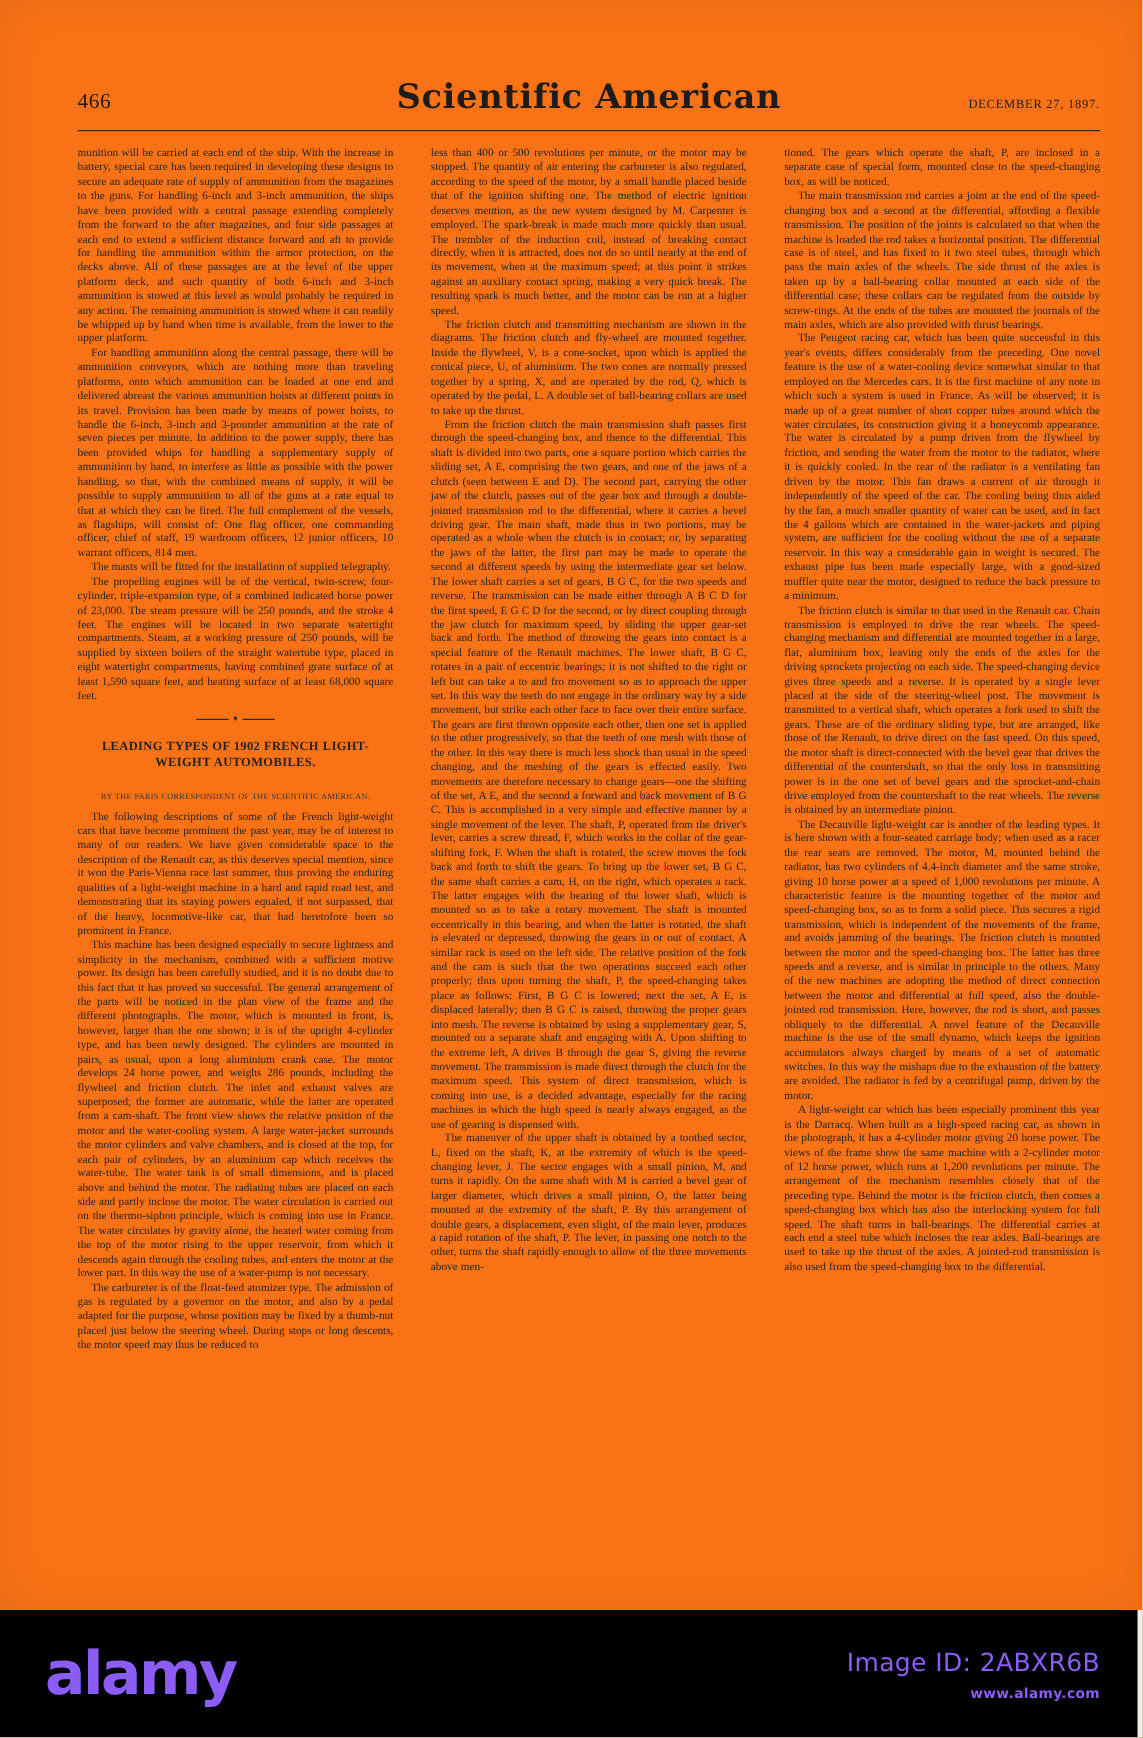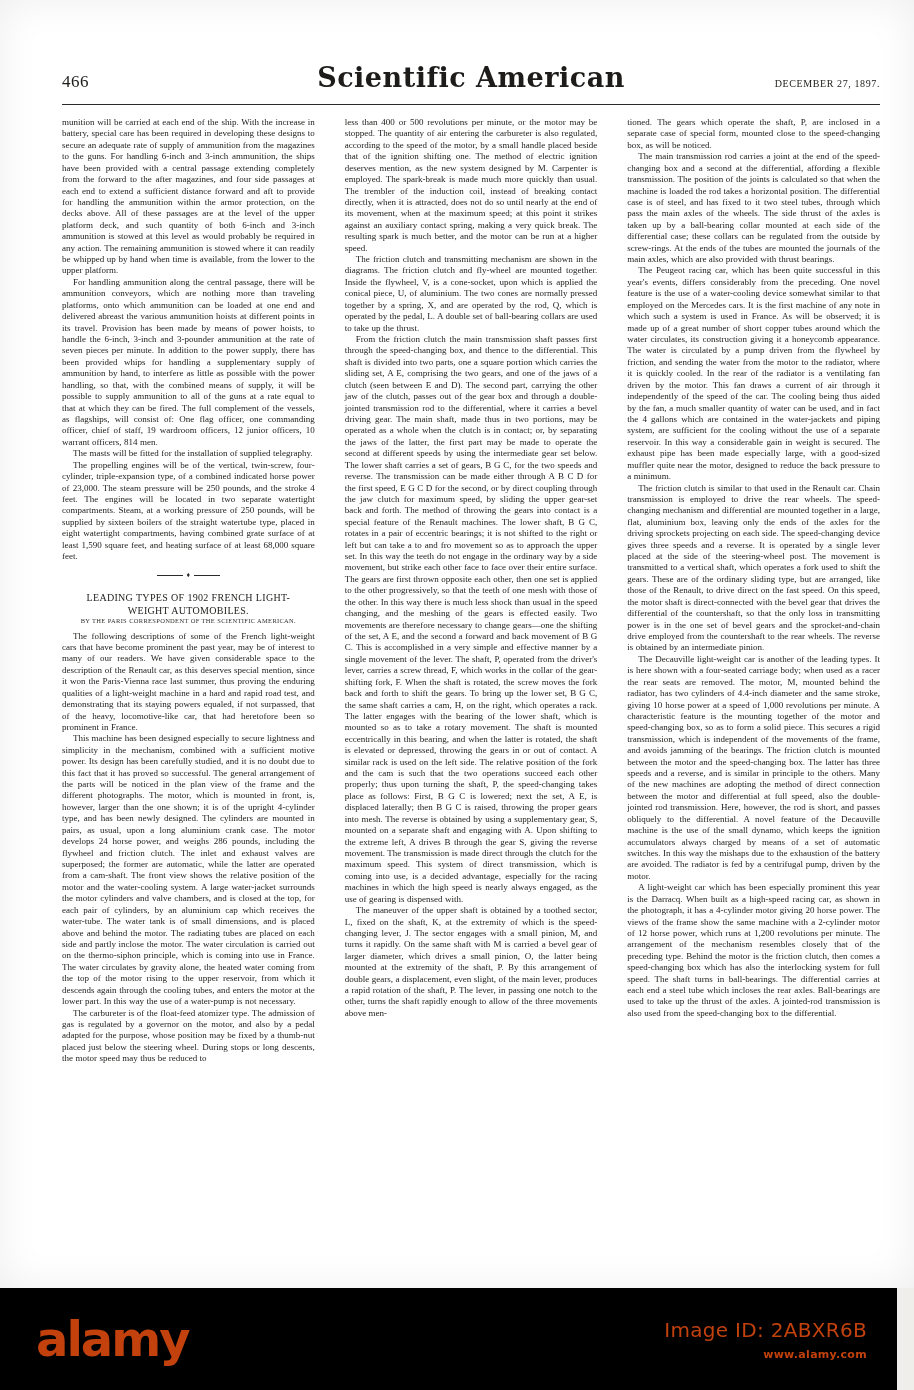--- a/index.html
+++ b/index.html
@@ -4,21 +4,21 @@
 <style>
   html,body{margin:0;padding:0;background:#d8d7d3;}
   .frame{
     width:914px;height:1390px;position:relative;overflow:hidden;
     background:#efeeea;
     font-family:"Liberation Serif", serif;
   }
   
   .paper{
     position:absolute;top:0;left:0;right:0;bottom:102px;
-    background:#ffffff;
+    background:#f97316;
     box-shadow:inset 0 0 40px rgba(0,0,0,0.07);
     padding:58px 34px 0 62px;
     box-sizing:border-box;
     color:#1d1c1a;
   }
   .mast{
     display:flex;align-items:baseline;
   }
   .pageno{flex:1;font-size:17px;letter-spacing:0.5px;}
   .masthead{
@@ -36,40 +36,40 @@
   .col{
     flex:1 1 0;min-width:0;
     font-size:9px;line-height:1.27;
     text-align:justify;
     color:#242320;
     word-spacing:0.2px;
   }
   .col p{margin:0;text-indent:11px;}
   .col p.no-indent{text-indent:0;}
   .art-heading{
-    margin:11px 8px 0 8px;
-    font-size:10px;font-weight:normal;text-align:center;
+    margin:11px 8px 17px 8px;
+    font-size:10px;font-weight:bold;text-align:center;
     letter-spacing:0.3px;line-height:1.3;text-indent:0;
   }
   .byline{
     font-size:6.5px;text-align:center;letter-spacing:0.3px;
     margin:0 0 5px 0;color:#33322f;
   }
   .ornament{
     display:flex;align-items:center;justify-content:center;
     gap:4px;margin:9px 0 2px 0;font-size:7px;color:#2b2a28;
     text-align:center;
   }
   .ornament::before,.ornament::after{
     content:"";display:block;width:26px;border-top:1px solid #2b2a28;
   }
   
   .alamy-bar{
-    position:absolute;left:0;right:17px;bottom:0;height:102px;
-    background:#000;color:#c2410c;
+    position:absolute;left:0;right:4px;bottom:0;height:102px;
+    background:#000;color:#8b5cf6;
     display:flex;justify-content:space-between;align-items:center;
     padding:0 30px 0 36px;box-sizing:border-box;
     font-family:"DejaVu Sans", sans-serif;
   }
   .alamy-logo{
     font-size:48px;font-weight:bold;letter-spacing:-2px;line-height:1;
   }
   .bar-right{text-align:right;}
   .image-id{font-size:20px;letter-spacing:0.3px;}
   .alamy-url{font-size:11px;font-weight:bold;margin-top:6px;letter-spacing:0.3px;}

